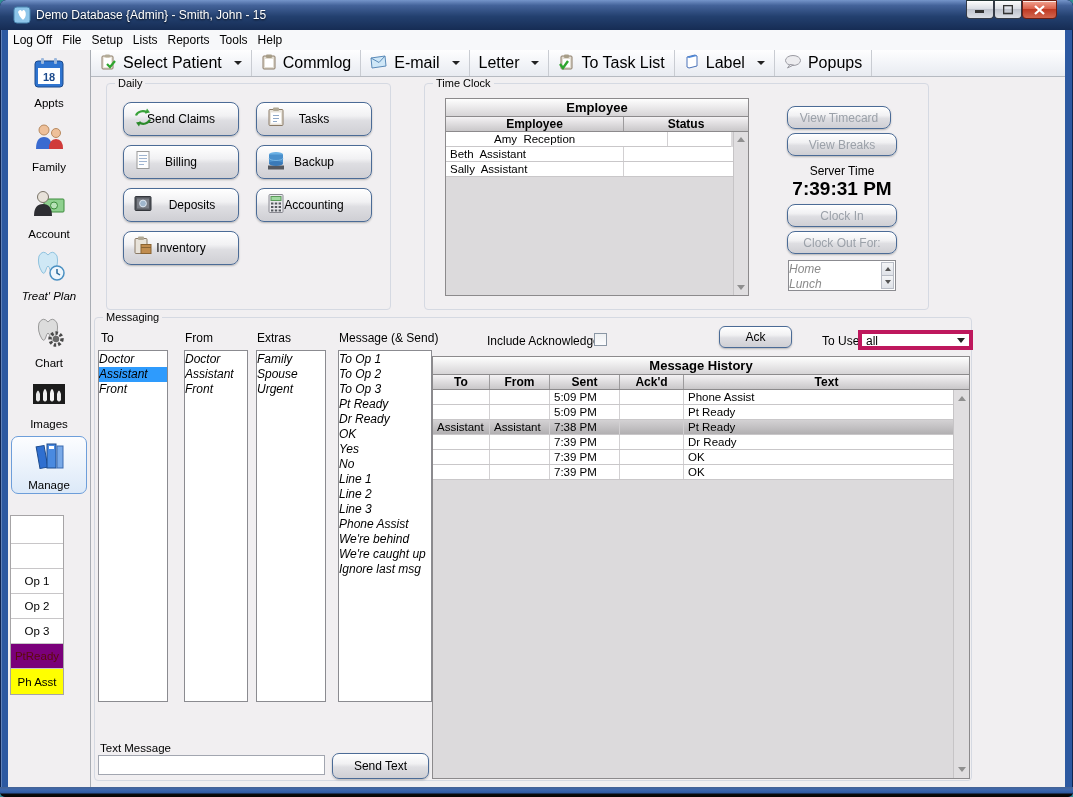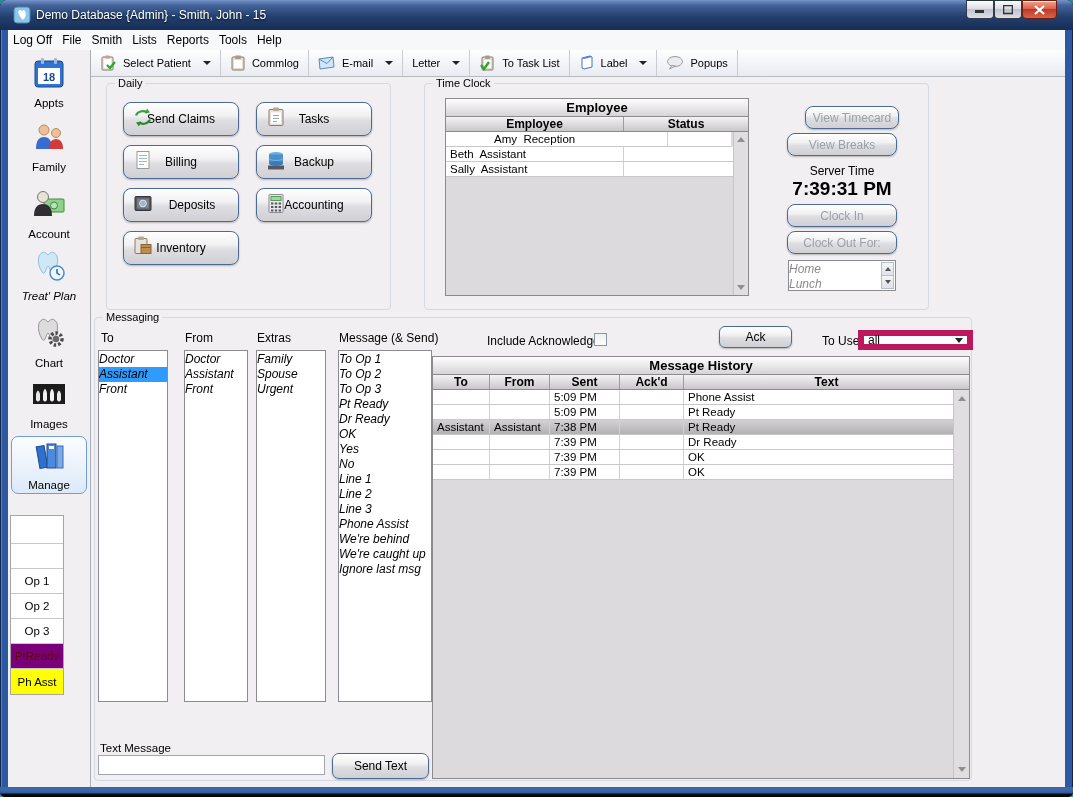--- a/index.html
+++ b/index.html
@@ -15,21 +15,21 @@
   .winbtn{position:absolute;top:0;height:19px;border:1px solid #343a46;border-top:1px solid #233;
     border-radius:0 0 4px 4px;display:flex;align-items:center;justify-content:center;
     background:linear-gradient(#fdfdfd,#dadde4 45%,#bfc3cd 50%,#dde0e6);box-shadow:inset 0 1px 0 rgba(255,255,255,.8);}
   #btn-close{background:linear-gradient(#f2a391,#da614b 45%,#bf3a24 50%,#d2664f);border-color:#6e1d10;}
   
   #content{position:absolute;left:8px;right:8px;top:30px;bottom:10px;background:#f1eff1;overflow:hidden;}
   #menubar{position:absolute;left:0;top:0;right:0;height:20px;background:#f7f8fa;display:flex;align-items:center;}
   .menu-item{font-size:12px;padding:0 5px;line-height:20px;}
   #toolbar{position:absolute;left:83px;top:20px;right:0;height:27px;
     background:linear-gradient(#fefeff,#e8ebf1);border-bottom:1px solid #b6bac1;display:flex;align-items:stretch;}
-  .tbtn{display:flex;align-items:center;gap:6px;padding:0 9px;font-size:11px;border-right:1px solid #c9ccd2;}
+  .tbtn{display:flex;align-items:center;gap:6px;padding:0 9px;font-size:16px;border-right:1px solid #c9ccd2;}
   .tbtn svg{flex:0 0 auto;}
   .dd-arrow{width:0;height:0;border-left:4px solid transparent;border-right:4px solid transparent;border-top:4px solid #222;margin-left:6px;}
   
   #sidebar{position:absolute;left:0;top:20px;bottom:0;width:83px;background:#f1eff1;border-right:1px solid #a9adb4;}
   .mod{position:absolute;left:0;width:82px;height:60px;display:flex;flex-direction:column;align-items:center;}
   .mod .mlabel{font-size:11.5px;margin-top:2px;}
   .mod.selected{left:3px;width:76px;border:1px solid #6d9eda;border-radius:7px;background:linear-gradient(#fcfdff,#dce9f8);}
   #ops{position:absolute;left:2px;top:465px;width:54px;border:1px solid #a6a4a6;background:#fff;}
   .opcell{height:25px;border-bottom:1px solid #c8c6c8;font-size:11.5px;display:flex;align-items:center;justify-content:center;}
   .opcell:first-child{height:28px;}
@@ -66,21 +66,21 @@
     border-left:4px solid transparent;border-right:4px solid transparent;border-top:5px solid #8f8f8f;}
   
   .listbox{position:absolute;background:#fff;border:1px solid #8b8b90;font-size:12px;overflow:hidden;padding-top:1px;}
   .li{height:15px;line-height:15px;padding-left:0;white-space:pre;font-style:italic;}
   .li.sel{background:#2e9bfd;}
   .col-label{position:absolute;font-size:12px;line-height:14px;}
   
   #frame-bottom{position:absolute;left:0;right:0;bottom:0;height:10px;
     background:linear-gradient(180deg,#456394 0,#3c67ae 3px,#2d59a1 6px,#0b0b0b 7px,#050505 10px);border-radius:0 0 5px 5px;}
   #checkbox{position:absolute;width:13px;height:13px;border:1px solid #8a96a4;background:linear-gradient(#eef0f2,#fcfcfe);}
-  .combo{position:absolute;background:#fff;border:6px solid #be185d;display:flex;align-items:center;}
+  .combo{position:absolute;background:#fff;border:4px solid #be185d;display:flex;}
   .combo .cval{flex:1;padding-left:4px;font-size:12px;}
   .combo .cbtn{width:16px;align-self:stretch;display:flex;align-items:center;justify-content:center;}
   .minibtn{position:absolute;right:1px;width:13px;height:14px;background:linear-gradient(#f4f5f7,#dfe2e8);
     border:1px solid #b9bdc6;display:flex;align-items:center;justify-content:center;}
   input.txt{position:absolute;border:1px solid #a2a6b0;background:#fff;font:12px "Liberation Sans",sans-serif;padding:0 4px;}
 </style>
 </head>
 <body>
 
 <div id="win">
@@ -108,21 +108,21 @@
           <path d="M1,1 L10,9 M10,1 L1,9" stroke="#fff" stroke-width="2.3"></path>
         </svg>
     </div>
   </div>
 
   <div id="content">
 
     <div id="menubar">
       <span class="menu-item">Log Off</span>
       <span class="menu-item">File</span>
-      <span class="menu-item">Smith</span>
+      <span class="menu-item">Setup</span>
       <span class="menu-item">Lists</span>
       <span class="menu-item">Reports</span>
       <span class="menu-item">Tools</span>
       <span class="menu-item">Help</span>
     </div>
 
     <div id="toolbar">
       <div class="tbtn">
         <span><svg width="17" height="17">
               <rect x="2" y="3" width="11" height="13" rx="1" fill="#ece7dd" stroke="#8a7a66"></rect>
@@ -353,21 +353,21 @@
               <div class="gcell" style="width:178px;">Sally  Assistant</div>
               <div class="gcell" style="flex:1;"></div>
             </div>
             <div class="vstrip" style="width:15px;">
               <span class="arr-up" style="top:5px;"></span>
               <span class="arr-down" style="bottom:5px;"></span>
             </div>
           </div>
         </div>
 
-        <div class="glossy disabled" style="left:380px;top:22px;width:94px;height:23px;">
+        <div class="glossy disabled" style="left:362px;top:22px;width:104px;height:23px;">
             <span>View Timecard</span>
           </div>
         <div class="glossy disabled" style="left:362px;top:49px;width:110px;height:23px;">
             <span>View Breaks</span>
           </div>
         <div class="col-label" style="left:362px;top:80px;width:110px;text-align:center;">Server Time</div>
         <div style="position:absolute;left:352px;top:94px;width:130px;text-align:center;font-size:19px;font-weight:bold;">7:39:31 PM</div>
         <div class="glossy disabled" style="left:362px;top:120px;width:110px;height:23px;">
             <span>Clock In</span>
           </div>

